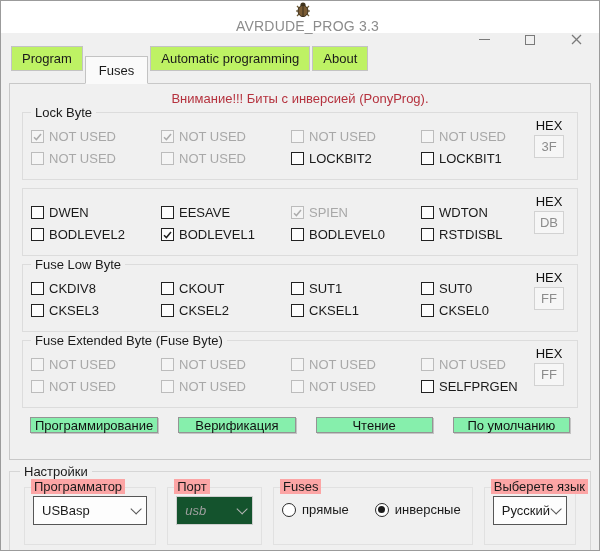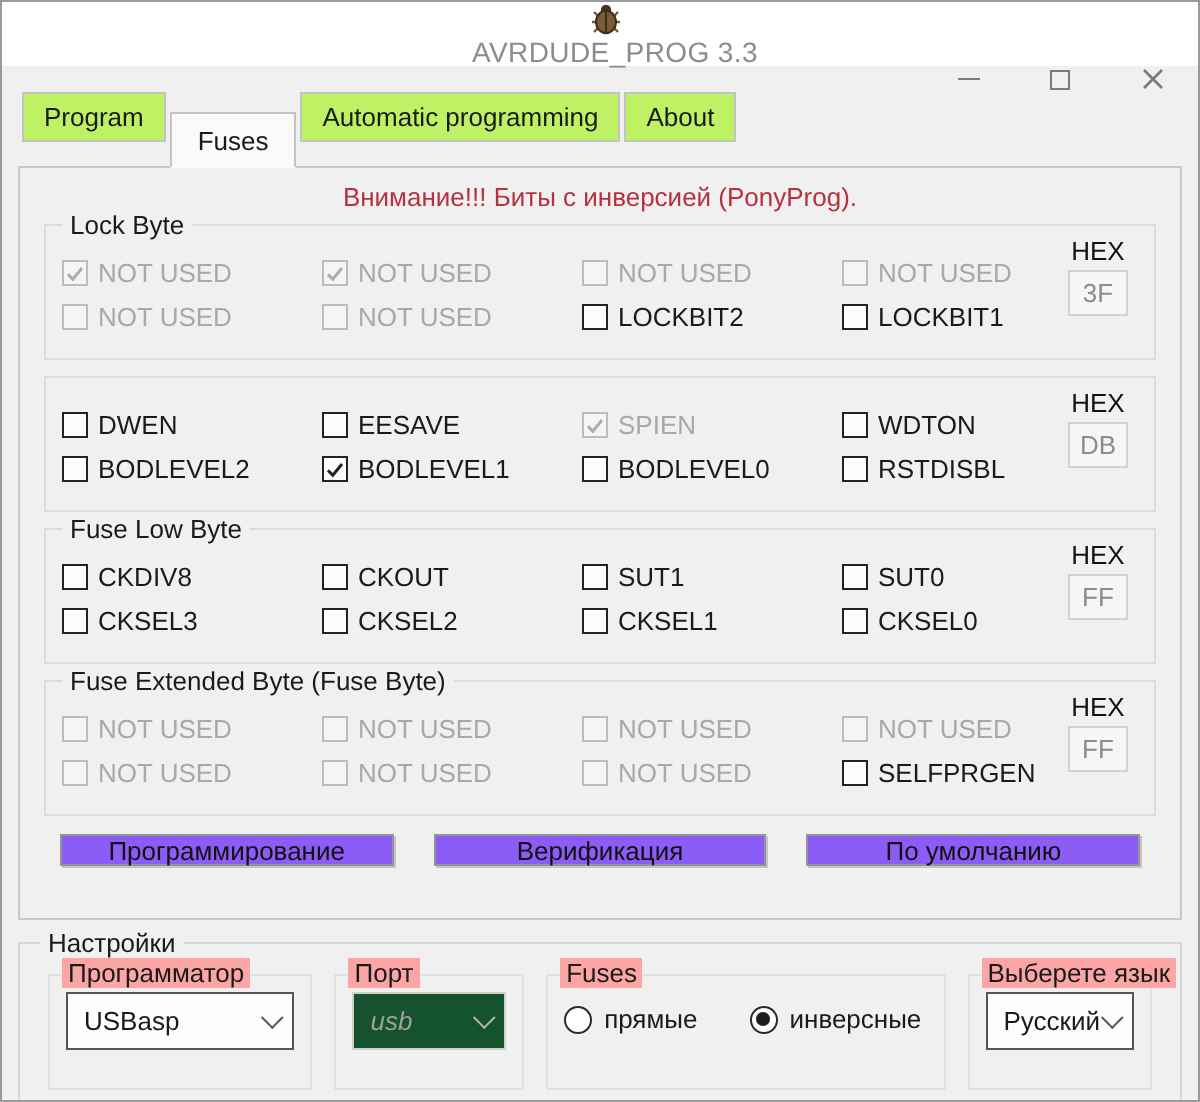--- a/index.html
+++ b/index.html
@@ -57,21 +57,21 @@
   .cb.disabled .cb-label { color:#a8a8a8; }
   .hexwrap { position:absolute; top:5px; right:10px; width:36px; text-align:center; }
   .hex-label { display:block; color:#111; }
   .hex-value {
     display:inline-block; margin-top:2px; width:30px; height:23px; line-height:21px;
     border:1px solid #d2d2d2; background:#f6f6f6; color:#8c8c8c;
   }
   
   .btn-row { display:flex; gap:20px; margin:9px 20px 0; }
   .btn {
-    flex:1; height:16px; background:#8b5cf6; border:1px solid #949494;
+    flex:1; height:16px; background:#86efac; border:1px solid #949494;
     font:inherit; color:#111; box-shadow:1px 1px 0 rgba(0,0,0,.18);
     display:flex; align-items:center; justify-content:center; white-space:nowrap; padding:0 4px;
   }
   
   .settings {
     margin:11px 8px 0; border:1px solid #d6d6d6; position:relative;
     padding:15px 14px 0; height:84px;
   }
   .settings-title { position:absolute; top:-8px; left:10px; background:#f0f0f0; padding:0 4px; }
   .settings-row { display:flex; gap:11px; }
@@ -305,20 +305,21 @@
                 <span class="box"></span>
                 <span class="cb-label">SELFPRGEN</span>
               </div>
             </div>
             <div class="hexwrap"><span class="hex-label">HEX</span><span class="hex-value">FF</span></div>
           </div>
         </div>
       <div class="btn-row" id="btn-row">
           <button class="btn">Программирование</button>
           <button class="btn">Верификация</button>
+          <button class="btn">Чтение</button>
           <button class="btn">По умолчанию</button>
         </div>
     </div>
   </div>
 
   <div class="settings">
     <span class="settings-title">Настройки</span>
     <div class="settings-row">
 
       <div class="sub prog">

